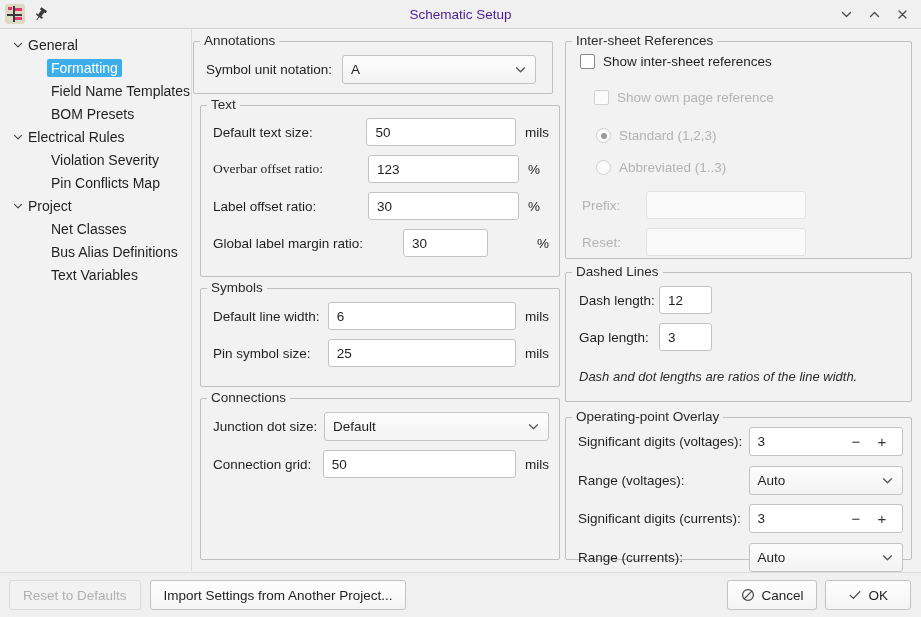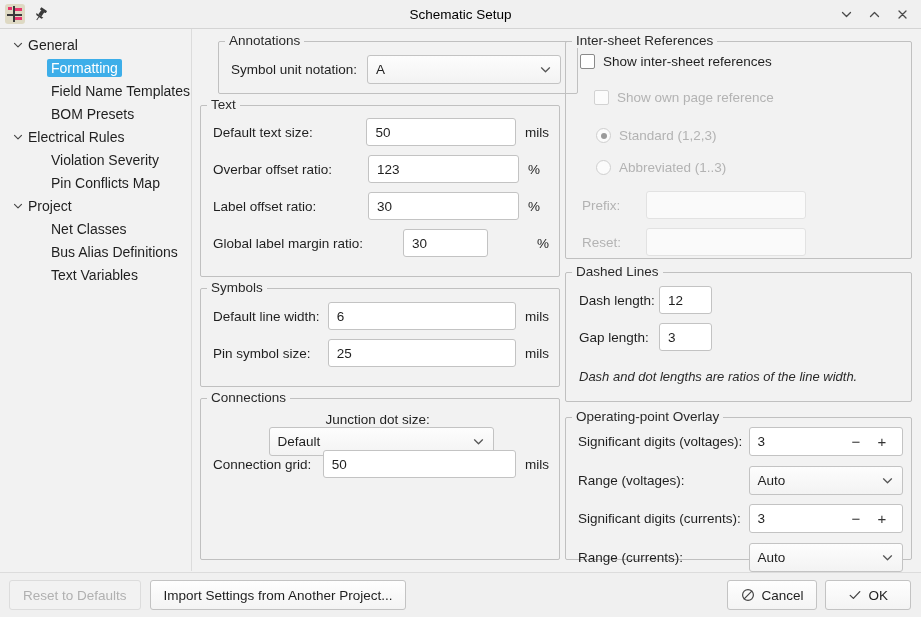--- a/index.html
+++ b/index.html
@@ -32,21 +32,21 @@
   .ai-v { left: 8px; top: 2px; width: 2px; height: 16px; background: #3a3a3a; }
   .ai-h { left: 2px; top: 10px; width: 15px; height: 2px; background: #3a3a3a; }
   .ai-r1 { left: 10px; top: 4px; width: 7px; height: 3px; background: #e8356d; }
   .ai-r2 { left: 10px; top: 13px; width: 7px; height: 3px; background: #e8356d; }
   .ai-r3 { left: 3px; top: 3px; width: 4px; height: 3px; background: #e8356d; }
   .pin-icon { width: 17px; height: 17px; position: relative; }
   .pin-icon svg { display: block; }
 
   .tb-title {
     position: absolute; left: 0; right: 0; text-align: center;
-    font-size: 13.5px; color: #000000;
+    font-size: 13.5px; color: #4c1d95;
     pointer-events: none;
   }
   .tb-right {
     margin-left: auto; display: flex; align-items: center;
     gap: 2px; padding-right: 6px; position: relative; z-index: 2;
   }
   .wbtn {
     width: 26px; height: 24px; display: flex; align-items: center; justify-content: center;
     color: #4a4a4a;
   }
@@ -288,21 +288,21 @@
     <span class="tlabel">Bus Alias Definitions</span>
   </div>
 
   <div class="tree-row child">
     <span class="tlabel">Text Variables</span>
   </div>
 </div>
 
 <div class="content">
 
-  <div class="group" style="left:25px; top:12px; width:360px; height:53px;">
+  <div class="group" style="left:0; top:12px; width:360px; height:53px;">
     <span class="gtitle">Annotations</span>
     <div class="row" style="left:12px; top:13px; width:336px;">
       <span class="lbl">Symbol unit notation:</span>
       <div class="combo" style="width:194px; margin-left:10px;">
         <span class="cval">A</span>
         <span class="carrow">
           <svg width="13" height="13" viewBox="0 0 13 13">
               <path d="M2.5 4.8 L6.5 8.8 L10.5 4.8" fill="none" stroke="#555" stroke-width="1.25" stroke-linecap="round" stroke-linejoin="round"></path>
             </svg>
         </span>
@@ -315,21 +315,21 @@
 
     <div class="row" style="left:12px; top:12px; width:336px;">
       <span class="lbl" style="width:155px;">Default text size:</span>
       <div class="tfield" style="width:151px;">
         <span>50</span>
       </div>
       <span class="unit" style="margin-left:9px;">mils</span>
     </div>
 
     <div class="row" style="left:12px; top:49px; width:336px;">
-      <span class="lbl" style="width:155px;">Overbar offset ratio:</span>
+      <span class="lbl" style="width:155px;font-family:Liberation Serif, serif;">Overbar offset ratio:</span>
       <div class="tfield" style="width:151px;align-items:center;">
         <span>123</span>
       </div>
       <span class="unit" style="margin-left:9px;">%</span>
     </div>
 
     <div class="row" style="left:12px; top:86px; width:336px;">
       <span class="lbl" style="width:155px;">Label offset ratio:</span>
       <div class="tfield" style="width:151px;">
         <span>30</span>
@@ -362,21 +362,21 @@
       <div class="tfield" style="width:190px;">
         <span>25</span>
       </div>
       <span class="unit" style="margin-left:9px;">mils</span>
     </div>
   </div>
 
   <div class="group" style="left:7px; top:369px; width:360px; height:162px;">
     <span class="gtitle">Connections</span>
 
-    <div class="row" style="left:12px; top:13px; width:336px;flex-direction:column;">
+    <div class="row" style="left:12px; top:13px; width:336px;">
       <span class="lbl" style="width:111px;">Junction dot size:</span>
       <div class="combo" style="width:225px;">
         <span class="cval">Default</span>
         <span class="carrow">
           <svg width="13" height="13" viewBox="0 0 13 13">
               <path d="M2.5 4.8 L6.5 8.8 L10.5 4.8" fill="none" stroke="#555" stroke-width="1.25" stroke-linecap="round" stroke-linejoin="round"></path>
             </svg>
         </span>
       </div>
     </div>

